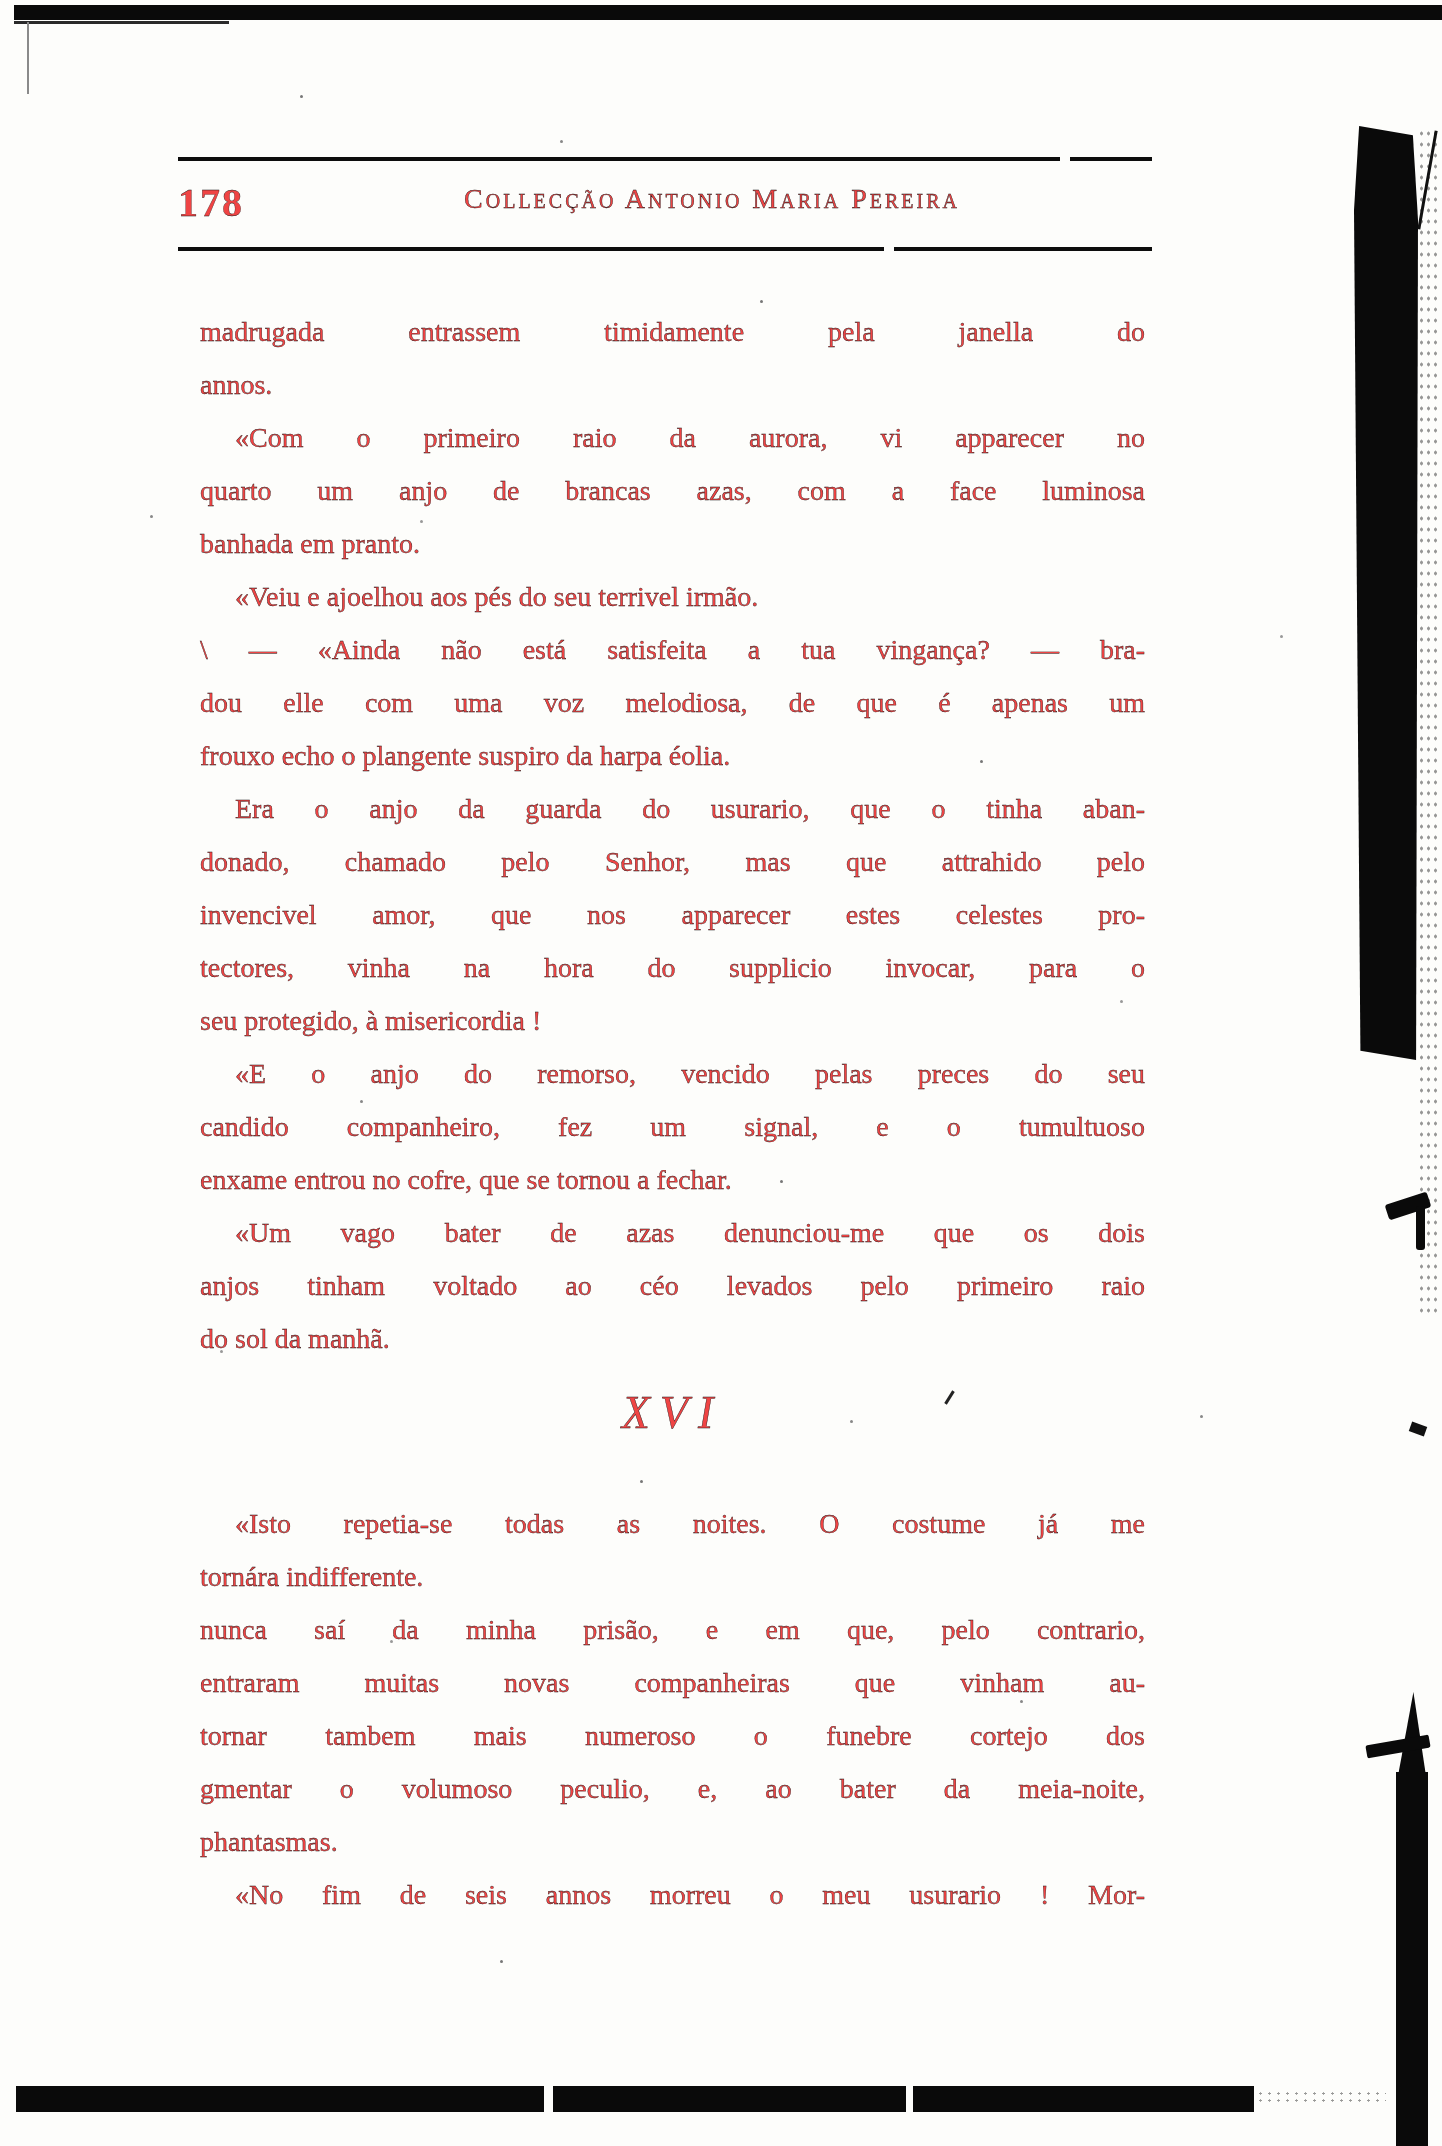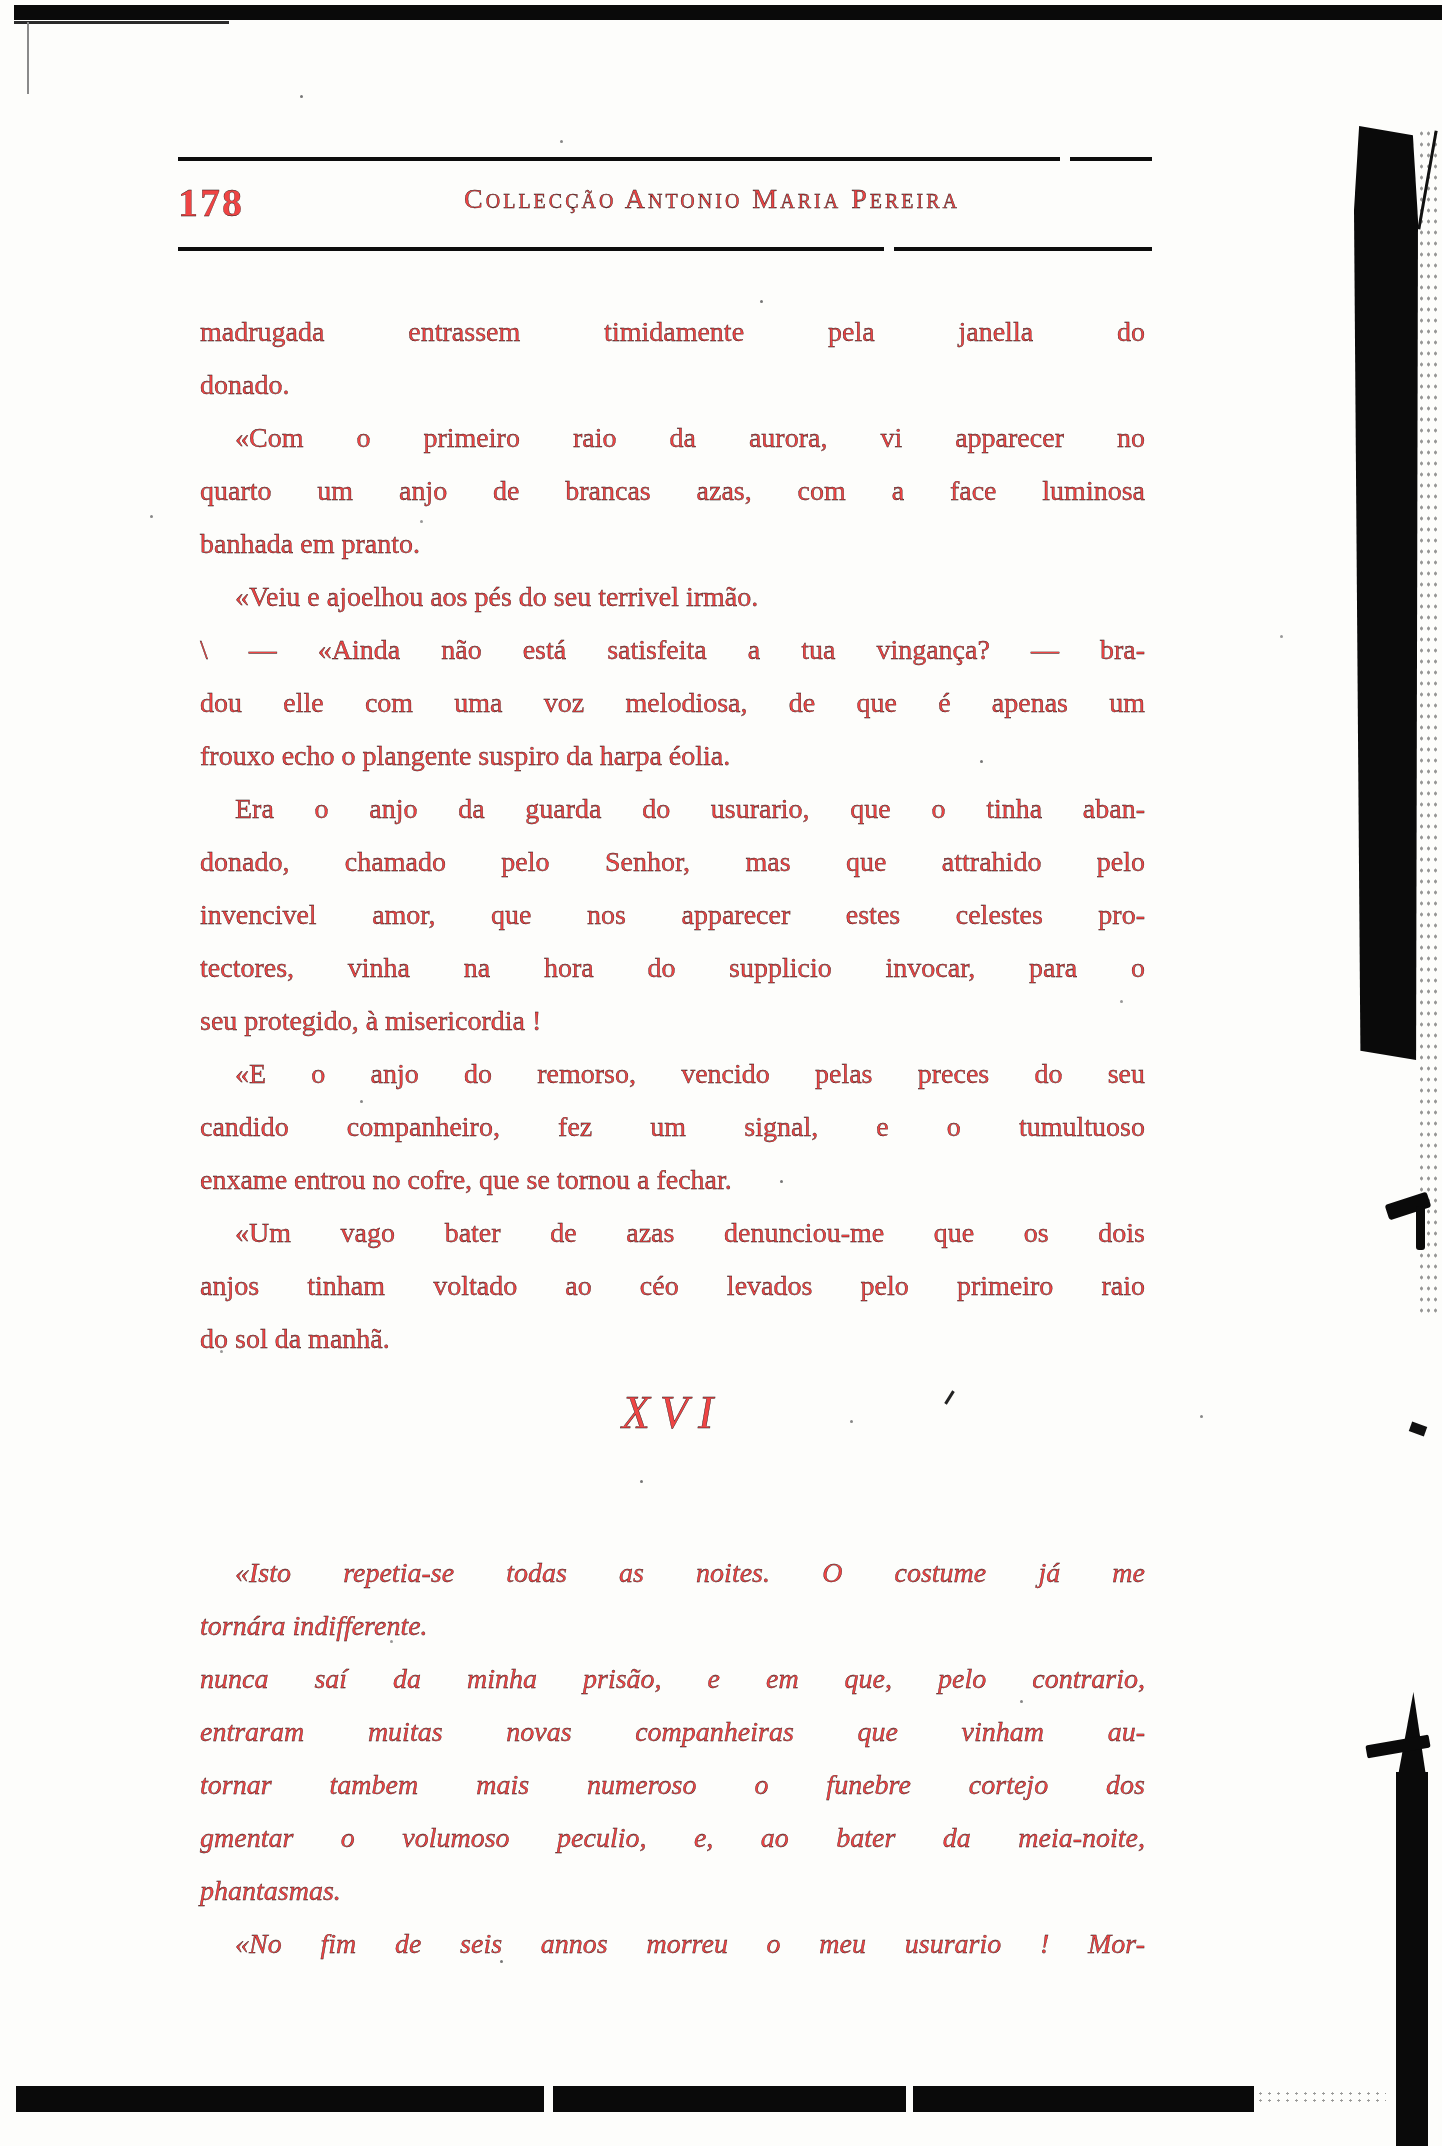--- a/index.html
+++ b/index.html
@@ -26,21 +26,21 @@
     font-variant:small-caps; font-size:28px; letter-spacing:3px;
     -webkit-text-stroke:.4px #141414;
   }
   
   .textblock{
     position:absolute; left:200px; width:945px;
     font-size:28px; line-height:53px;
     -webkit-text-stroke:.35px #141414;
   }
   #block1{top:305px;}
-  #block2{top:1546px;font-style:italic;}
+  #block2{top:1497px;}
   .line{height:53px; white-space:nowrap;}
   .line.just{white-space:normal; text-align:justify; text-align-last:justify; text-justify:inter-word;}
   .line.ind{padding-left:35px;}
   #section-heading{
     position:absolute; left:200px; top:1386px; width:945px;
     text-align:center; font-size:46px; letter-spacing:10px;font-style:italic;
     -webkit-text-stroke:.4px #141414;
   }
   #heading-stray{
     position:absolute; left:948px; top:1390px; width:3px; height:15px;
@@ -109,21 +109,21 @@
 
   <div class="rule" id="rule-top"></div>
   <div class="rule-gap" id="rule-gap-top"></div>
   <div id="page-number">178</div>
   <div id="running-title">Collecção Antonio Maria Pereira</div>
   <div class="rule" id="rule-bottom"></div>
   <div class="rule-gap" id="rule-gap-bottom"></div>
 
   <div class="textblock" id="block1">
       <div class="line just">madrugada entrassem timidamente pela janella do</div>
-      <div class="line">donado.</div>
+      <div class="line">annos.</div>
       <div class="line just ind">«Com o primeiro raio da aurora, vi apparecer no</div>
       <div class="line just">quarto um anjo de brancas azas, com a face luminosa</div>
       <div class="line">banhada em pranto.</div>
       <div class="line ind">«Veiu e ajoelhou aos pés do seu terrivel irmão.</div>
       <div class="line just">\ — «Ainda não está satisfeita a tua vingança? — bra-</div>
       <div class="line just">dou elle com uma voz melodiosa, de que é apenas um</div>
       <div class="line">frouxo echo o plangente suspiro da harpa éolia.</div>
       <div class="line just ind">Era o anjo da guarda do usurario, que o tinha aban-</div>
       <div class="line just">donado, chamado pelo Senhor, mas que attrahido pelo</div>
       <div class="line just">invencivel amor, que nos apparecer estes celestes pro-</div>

